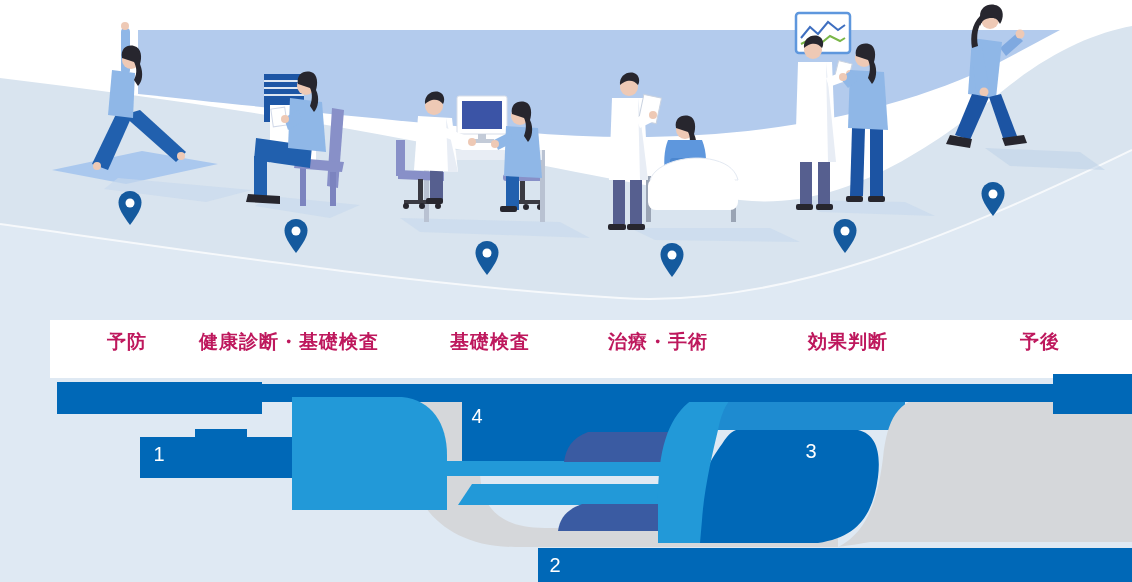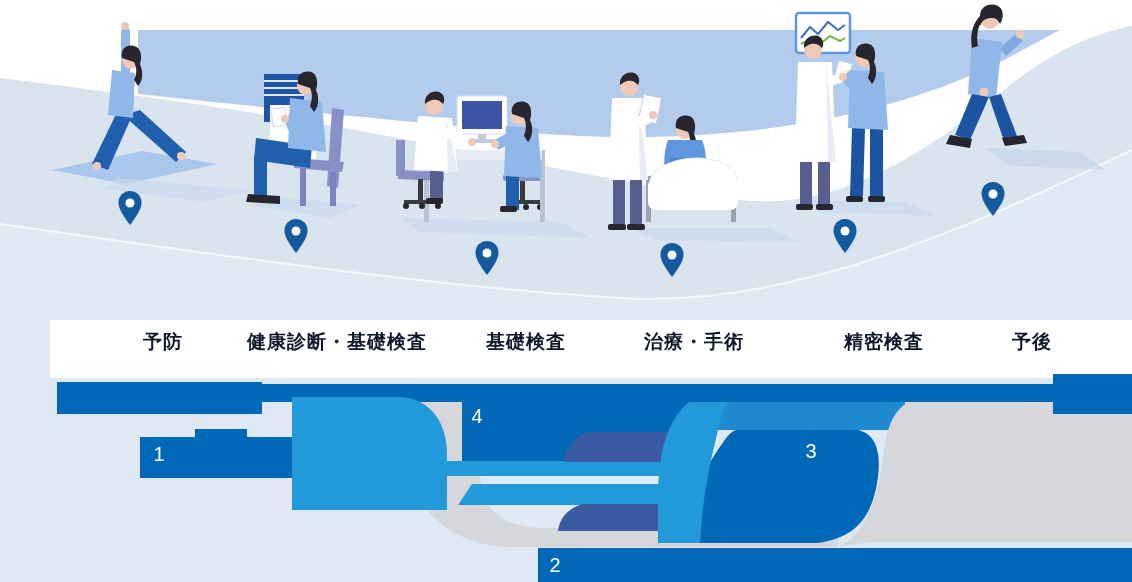--- a/index.html
+++ b/index.html
@@ -1,20 +1,20 @@
 <!DOCTYPE html>
 <html><head>
 <meta charset="utf-8">
 <style>
   html,body{margin:0;padding:0;background:#ffffff;}
   .canvas{position:relative;width:1132px;height:582px;background:#ffffff;overflow:hidden;
           font-family:"Liberation Sans","DejaVu Sans",sans-serif;}
   .art{position:absolute;left:0;top:0;}
   .stage-label{position:absolute;top:329px;transform:translateX(-50%);
-               font-size:19px;font-weight:bold;color:#0f172a;white-space:nowrap;letter-spacing:1px;margin-left:36px;}
+               font-size:19px;font-weight:bold;color:#be185d;white-space:nowrap;letter-spacing:1px;}
   .flow-num{position:absolute;transform:translate(-50%,-50%);color:#ffffff;
             font-size:20px;font-weight:500;}
 </style>
 </head>
 <body>
 
 <div class="canvas">
 
   <svg class="art" width="1132" height="582" viewBox="0 0 1132 582">
 
@@ -222,24 +222,24 @@
       <rect fill="#0068b7" x="262" y="384" width="791" height="18"></rect>
       <rect fill="#0068b7" x="1053" y="374" width="79" height="40"></rect>
 
       <path fill="#2299d8" d="M292,397 L402,397 C432,400 447,424 447,455 L447,510 L292,510 Z"></path>
 
       <rect fill="#0068b7" x="538" y="548" width="594" height="34"></rect>
     </g>
   </svg>
 
   <div class="stage-label" style="left:127px">予防</div>
-  <div class="stage-label" style="left:301px">健康診断・基礎検査</div>
+  <div class="stage-label" style="left:289px">健康診断・基礎検査</div>
   <div class="stage-label" style="left:490px">基礎検査</div>
   <div class="stage-label" style="left:658px">治療・手術</div>
-  <div class="stage-label" style="left:848px">精密検査</div>
-  <div class="stage-label" style="left:996px">予後</div>
+  <div class="stage-label" style="left:848px">効果判断</div>
+  <div class="stage-label" style="left:1040px">予後</div>
 
   <div class="flow-num" style="left:159px;top:454px">1</div>
   <div class="flow-num" style="left:555px;top:565px">2</div>
   <div class="flow-num" style="left:811px;top:451px">3</div>
   <div class="flow-num" style="left:477px;top:416px">4</div>
 
 </div>
 
 </body></html>

